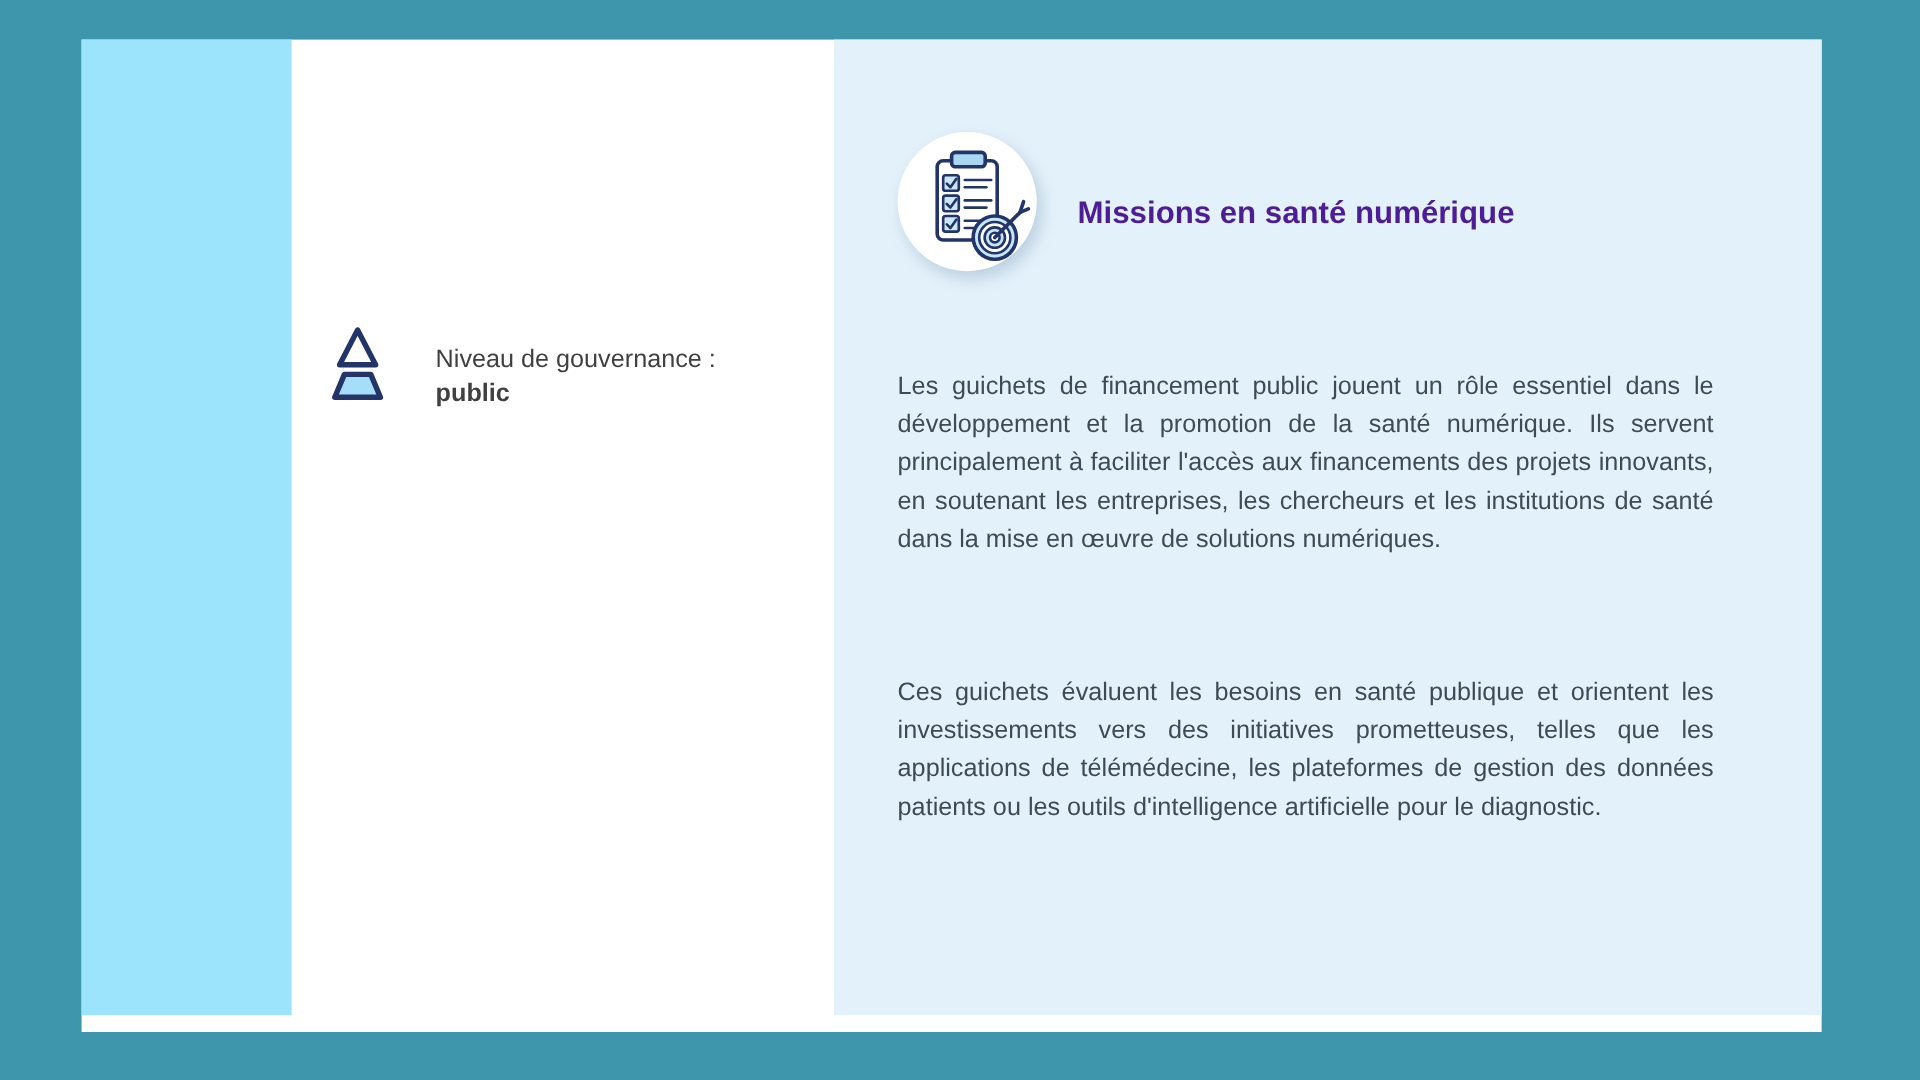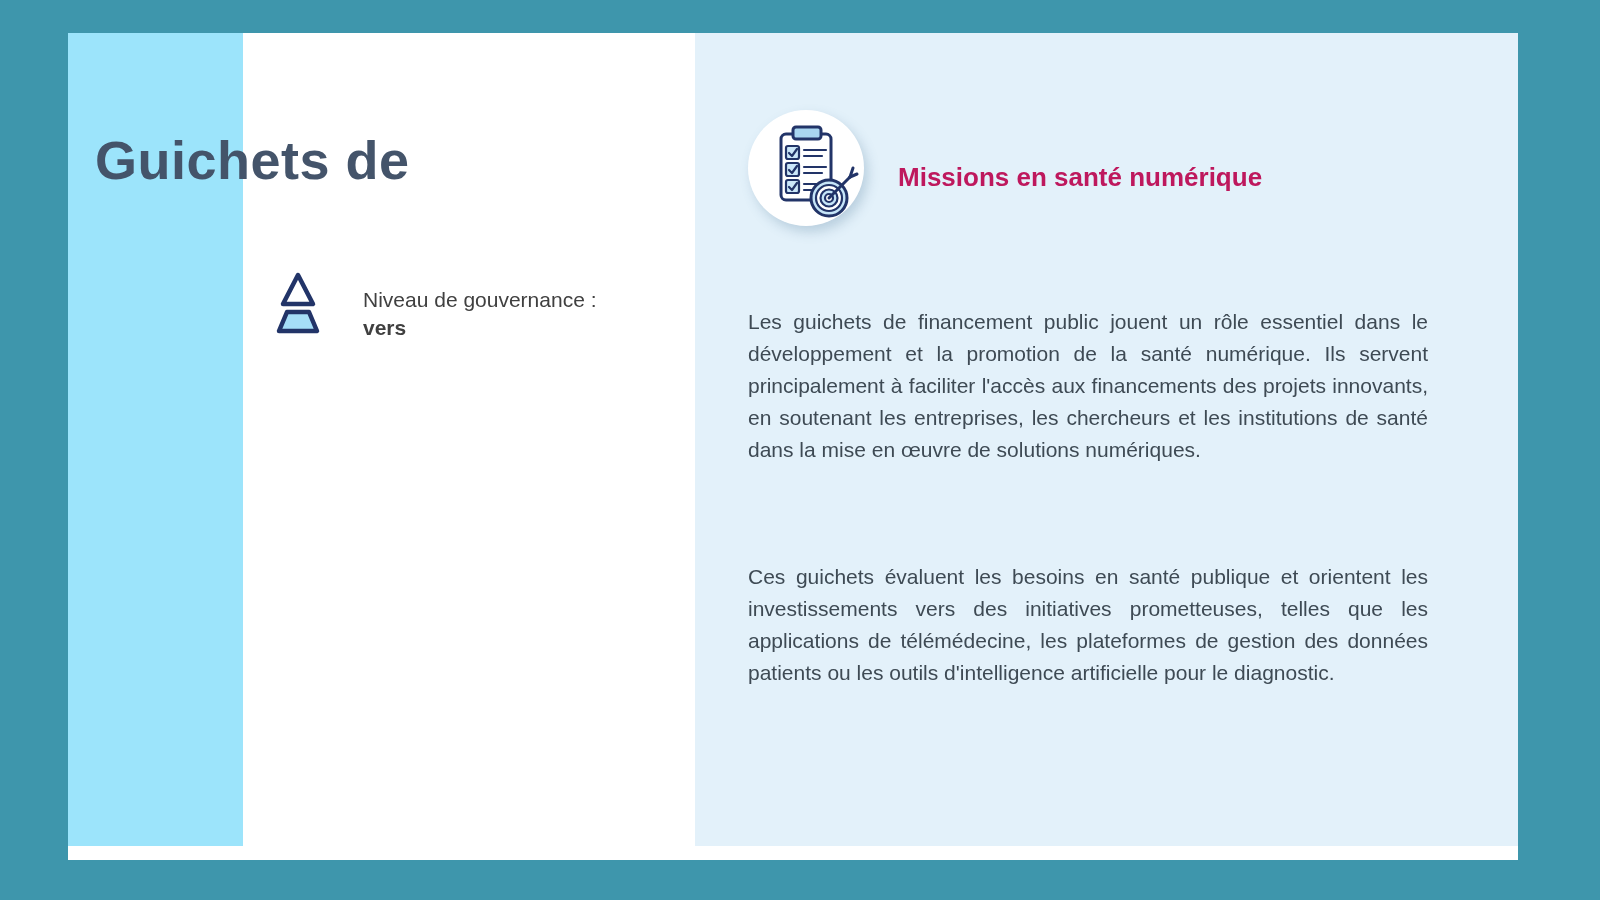--- a/index.html
+++ b/index.html
@@ -67,21 +67,21 @@
     background: #FFFFFF;
     border-radius: 50%;
     box-shadow: 4px 6px 12px rgba(90, 130, 160, 0.30);
   }
   .mission-heading {
     position: absolute;
     left: 830px; top: 129px;
     width: 560px;
     font-size: 26px;
     font-weight: bold;
-    color: #be185d;
+    color: #4c1d95;
   }
   .para {
     position: absolute;
     left: 680px;
     width: 680px;
     font-size: 21px;
     line-height: 32px;
     color: #3E4A54;
     text-align: justify;
   }
@@ -91,31 +91,31 @@
 </head>
 <body>
 
 <div class="stage">
   <div class="card">
 
     <div class="strip"></div>
     <div class="panel"></div>
 
     <h1 class="title">
-      <span>Guichets de</span><br>
+      <br>
     </h1>
 
     <div class="gov-row">
       <svg class="pyramid-icon" viewBox="0 0 68 66" xmlns="http://www.w3.org/2000/svg">
         <path d="M34 5 L49 34 L19 34 Z" fill="#FFFFFF" stroke="#223468" stroke-width="4.5" stroke-linejoin="round"></path>
         <path d="M23 42 L45 42 L53 61 L15 61 Z" fill="#A5DEF8" stroke="#223468" stroke-width="4.5" stroke-linejoin="round"></path>
       </svg>
       <div class="gov-text">
         <span>Niveau de gouvernance :</span><br>
-        <span class="gov-value">vers</span>
+        <span class="gov-value">public</span>
       </div>
     </div>
 
     <div class="mission-icon-circle">
       <svg viewBox="0 0 116 116" width="116" height="116" xmlns="http://www.w3.org/2000/svg">
 
         <rect x="33" y="24" width="50" height="66" rx="5" fill="#FFFFFF" stroke="#223468" stroke-width="3"></rect>
         <rect x="45" y="17" width="28" height="12" rx="3" fill="#A9D6F0" stroke="#223468" stroke-width="3"></rect>
 
         <rect x="38" y="36" width="13" height="13" rx="2" fill="#CBE7F9" stroke="#223468" stroke-width="2.2"></rect>

